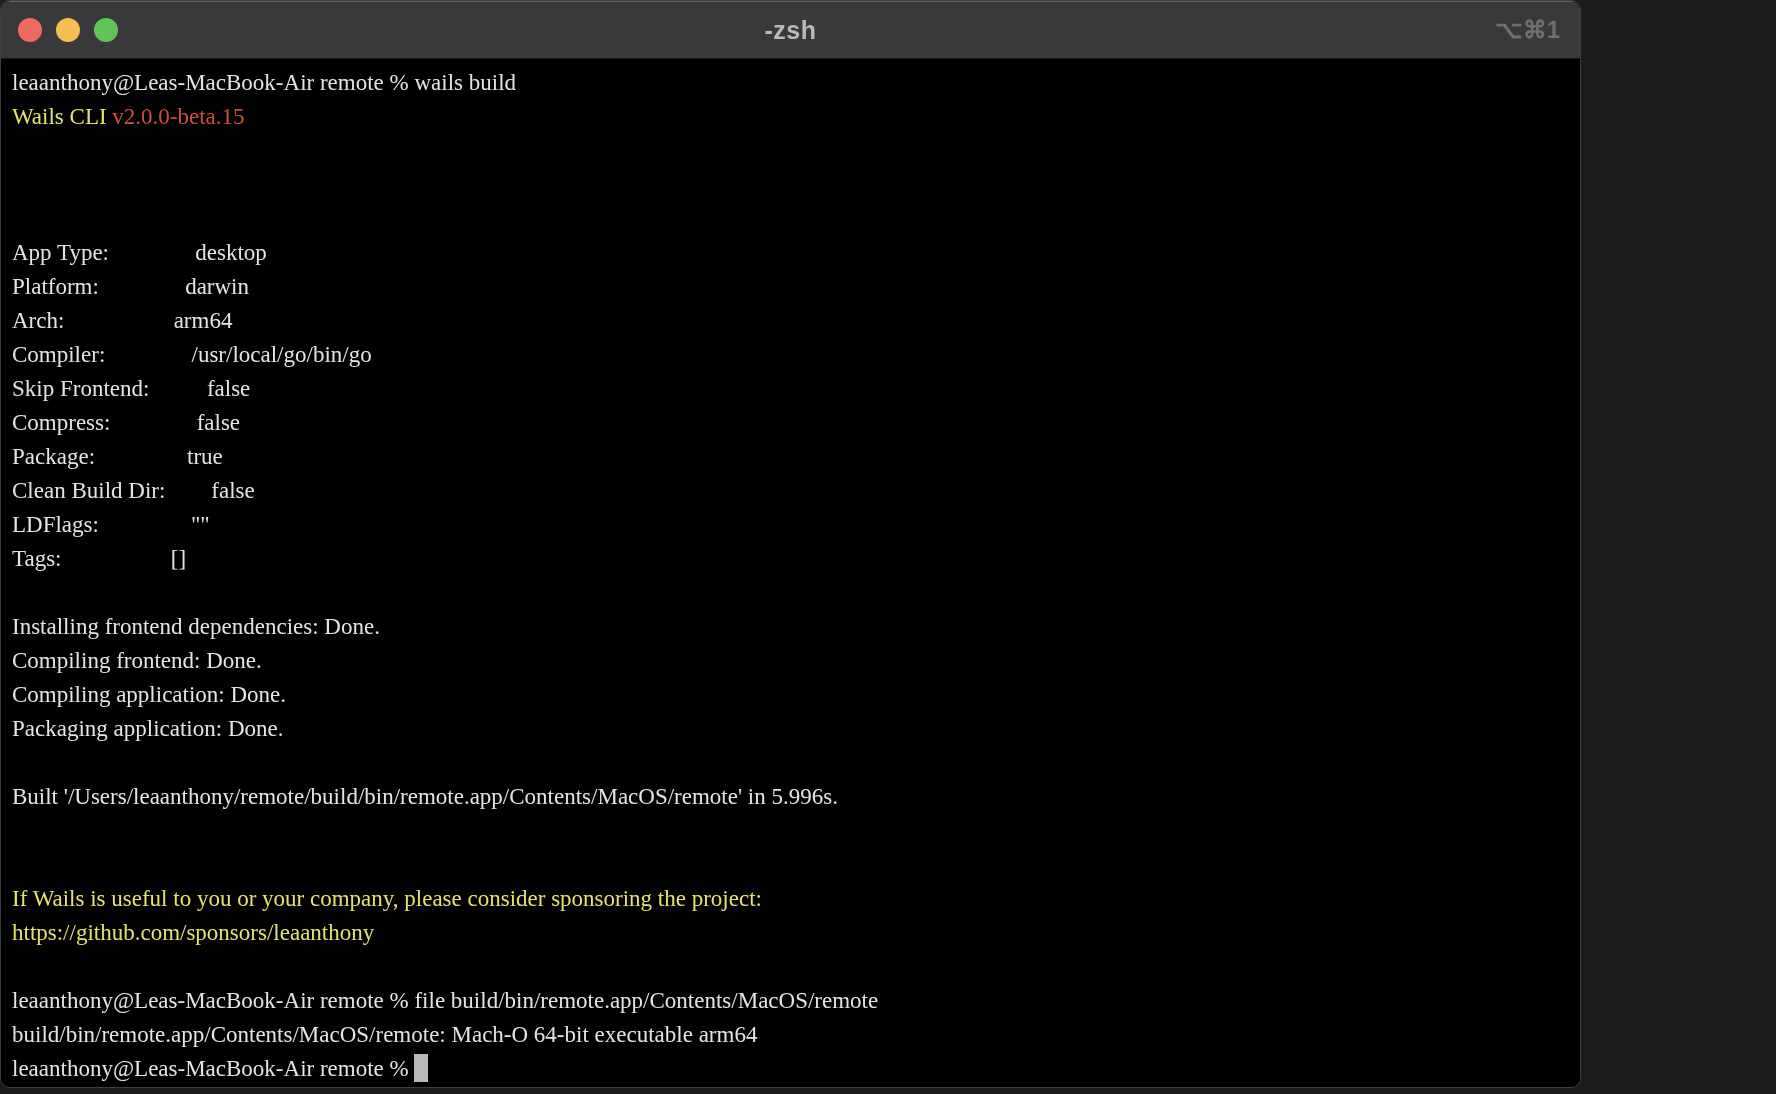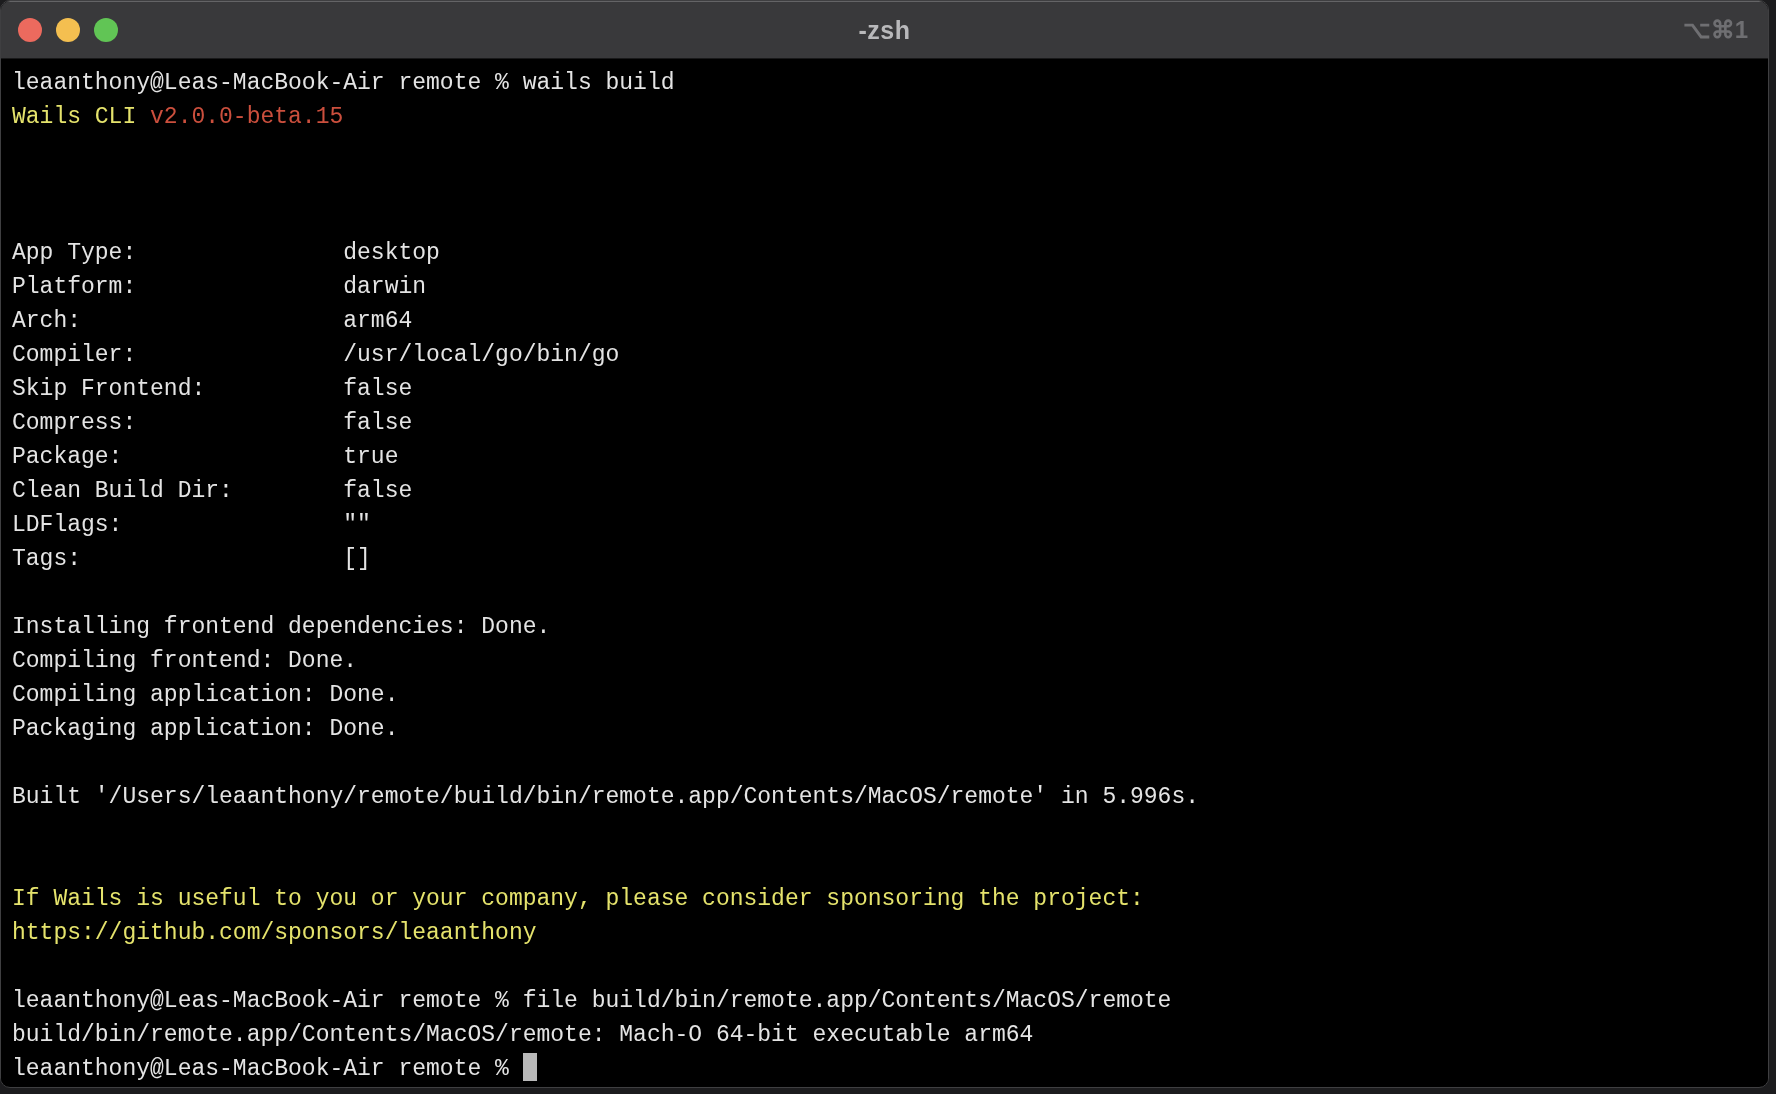--- a/index.html
+++ b/index.html
@@ -5,21 +5,21 @@
   html,body{margin:0;padding:0;}
   body{
     width:1776px;height:1094px;
     background:#1c1c1e;
     position:relative;
     font-family:"Liberation Sans", sans-serif;
     overflow:hidden;
   }
   .window{
     position:absolute;left:0;top:0;
-    width:1769px;height:1088px;
+    width:1581px;height:1088px;
     box-sizing:border-box;
     background:#000;
     border:1px solid #3f3f41;
     border-radius:10px;
     overflow:hidden;
   }
   .titlebar{
     height:58px;
     background:#39393b;
     box-shadow:inset 0 1px 0 rgba(255,255,255,0.22), inset 0 -1px 0 rgba(0,0,0,0.55);
@@ -38,21 +38,21 @@
     position:absolute;left:0;right:0;text-align:center;
     font-size:25px;font-weight:bold;color:#b9b9bb;
     letter-spacing:0.5px;
   }
   .shortcut{
     position:absolute;right:20px;
     font-size:24px;font-weight:bold;color:#6f6f72;
   }
   .terminal{
     padding:7px 4px 0 11px;
-    font-family:Liberation Mono, monospace;
+    font-family:Liberation Serif, serif;
     font-size:23px;
     line-height:34px;
     white-space:pre;
   }
   .line{min-height:34px;}
   .cursor{
     display:inline-block;
     width:14px;height:28px;
     vertical-align:-6px;
   }

